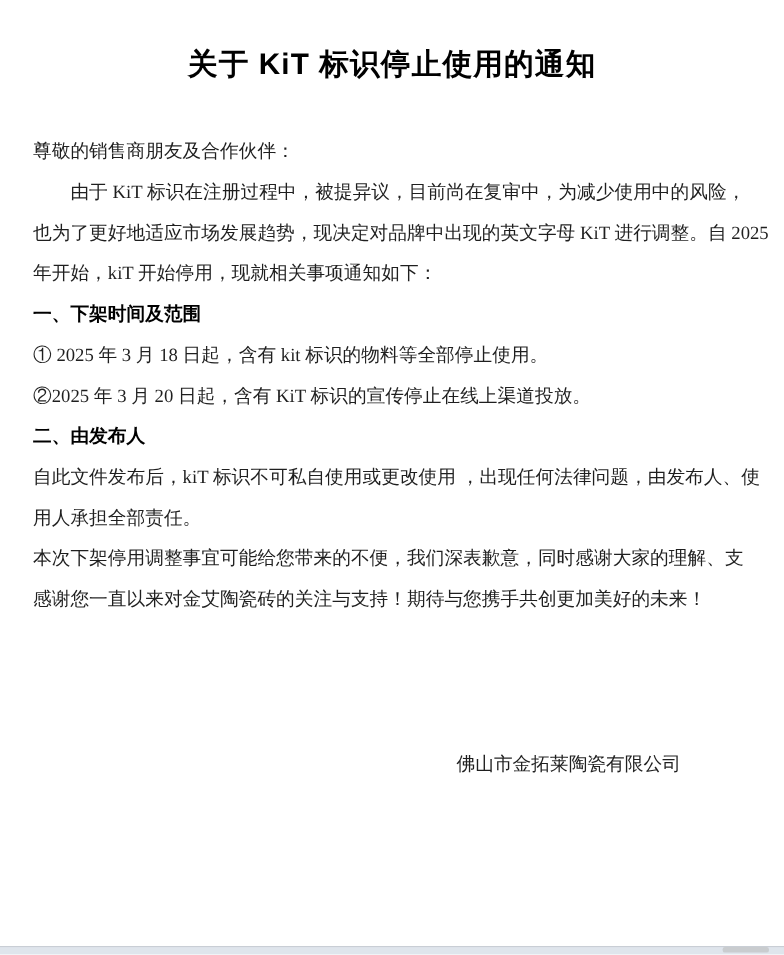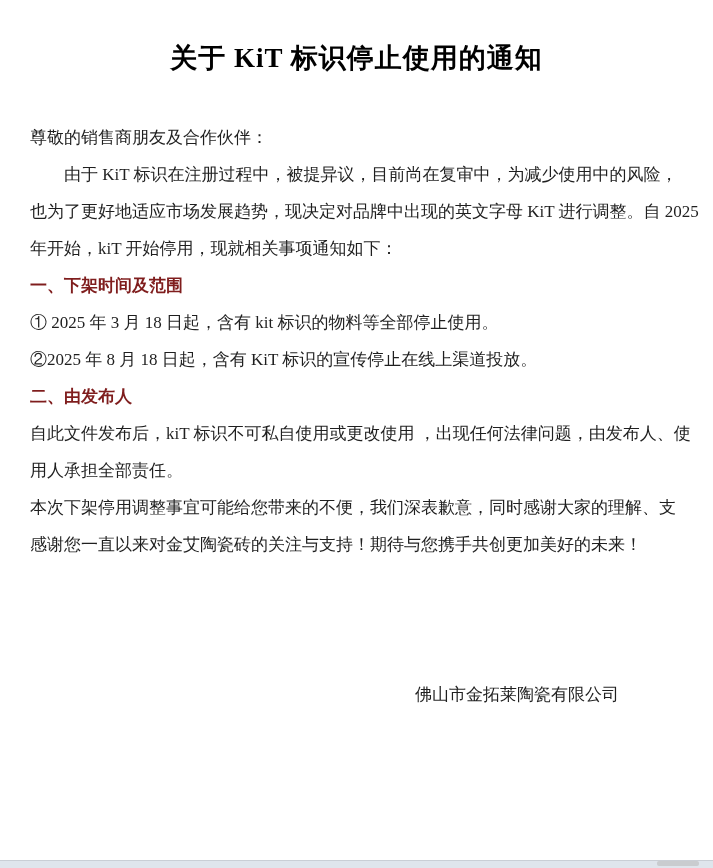--- a/index.html
+++ b/index.html
@@ -20,40 +20,40 @@
     position: absolute;
     top: 40px;
     left: 0;
     width: 100%;
     margin: 0;
     text-align: center;
     font-size: 27px;
     font-weight: 700;
     letter-spacing: 1px;
     color: #000000;
-    font-family: Liberation Serif, serif;
+    font-family: Liberation Sans, sans-serif;
   }
   .body {
     position: absolute;
     top: 119px;
     left: 30px;
     width: 653px;
     font-size: 17px;
   }
   .line {
     height: 37px;
     line-height: 37px;
     white-space: pre;
   }
   .indent {
     text-indent: 34px;
   }
   .bold {
     font-weight: 700;
-    color: #7f1d1d;
+    color: #000000;
     font-family: "Liberation Sans", "DejaVu Sans", sans-serif;
   }
   .signature {
     position: absolute;
     top: 676px;
     left: 415px;
     width: 220px;
     font-size: 17px;
   }
   .signature .sig-line {
@@ -88,21 +88,21 @@
   <h1 class="title">关于 KiT 标识停止使用的通知</h1>
 
   <div class="body">
     <div class="line">尊敬的销售商朋友及合作伙伴：</div>
     <div class="line indent">由于 KiT 标识在注册过程中，被提异议，目前尚在复审中，为减少使用中的风险，</div>
     <div class="line">也为了更好地适应市场发展趋势，现决定对品牌中出现的英文字母 KiT 进行调整。自 2025</div>
     <div class="line">年开始，kiT 开始停用，现就相关事项通知如下：</div>
 
     <div class="line bold">一、下架时间及范围</div>
     <div class="line">① 2025 年 3 月 18 日起，含有 kit 标识的物料等全部停止使用。</div>
-    <div class="line">②2025 年 8 月 18 日起，含有 KiT 标识的宣传停止在线上渠道投放。</div>
+    <div class="line">②2025 年 3 月 20 日起，含有 KiT 标识的宣传停止在线上渠道投放。</div>
 
     <div class="line bold">二、由发布人</div>
     <div class="line">自此文件发布后，kiT 标识不可私自使用或更改使用 ，出现任何法律问题，由发布人、使</div>
     <div class="line">用人承担全部责任。</div>
     <div class="line">本次下架停用调整事宜可能给您带来的不便，我们深表歉意，同时感谢大家的理解、支</div>
     <div class="line">感谢您一直以来对金艾陶瓷砖的关注与支持！期待与您携手共创更加美好的未来！</div>
   </div>
 
   <div class="signature">
     <div class="sig-line">佛山市金拓莱陶瓷有限公司</div>

